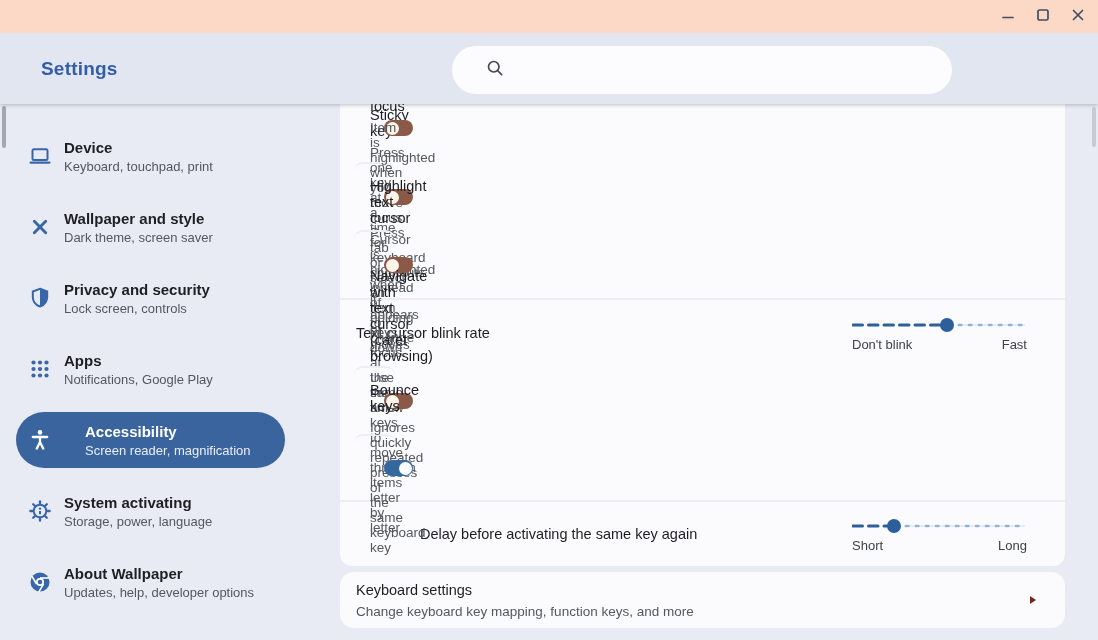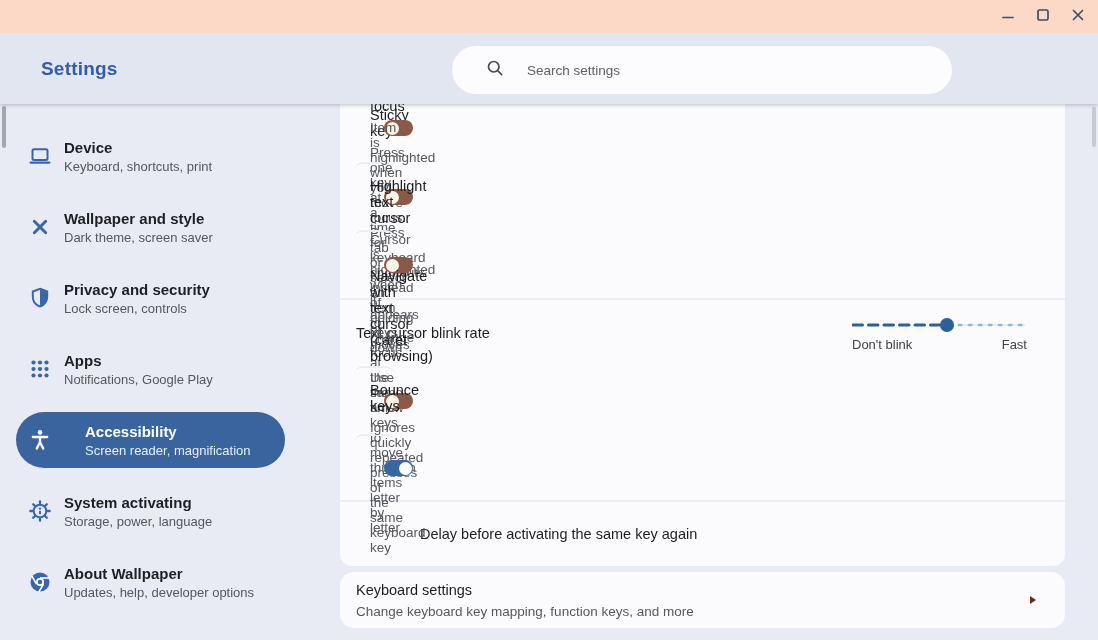--- a/index.html
+++ b/index.html
@@ -115,35 +115,34 @@
 
 <div class="header">
   <div class="app-title">Settings</div>
   <div class="search-pill">
     <span>
       <svg width="20" height="20" viewBox="0 0 24 24" fill="none">
         <circle cx="10.5" cy="10.5" r="6.3" stroke="#464a50" stroke-width="2"></circle>
         <path d="M15.3 15.3L20 20" stroke="#464a50" stroke-width="2" stroke-linecap="round"></path>
       </svg>
     </span>
-    <input class="search-input" type="text" placeholder="Search settings" style="">
   </div>
 </div>
 
 <div class="sidebar">
     <div class="nav-item">
       <span class="nav-icon">
         <svg width="24" height="24" viewBox="0 0 24 24">
           <rect x="4.5" y="5.3" width="15" height="10.6" rx="1.5" fill="none" stroke="#3866a8" stroke-width="2"></rect>
           <path d="M2.6 18.6h18.8" stroke="#3866a8" stroke-width="2.2" stroke-linecap="round"></path>
         </svg>
       </span>
       <span class="nav-text">
         <span class="nav-title">Device</span>
-        <span class="nav-sub">Keyboard, shortcuts, print</span>
+        <span class="nav-sub">Keyboard, touchpad, print</span>
       </span>
     </div>
     <div class="nav-item">
       <span class="nav-icon">
         <svg width="24" height="24" viewBox="0 0 24 24">
           <g stroke="#3866a8" stroke-width="2.9" stroke-linecap="round">
             <path d="M6.3 6.3l11.4 11.4"></path>
             <path d="M17.7 6.3L6.3 17.7"></path>
           </g>
         </svg>
@@ -305,20 +304,32 @@
           <div class="row-sub">Ignores quickly repeated presses of the same keyboard key</div>
         </div>
         <div class="toggle on" role="switch">
           <div class="thumb"></div>
         </div>
       </div>
       <div class="row slider indented" style="height: 66px;">
         <div class="row-text">
           <div class="row-title">Delay before activating the same key again</div>
         </div>
+        <div class="slider-block">
+          <svg width="175" height="18" viewBox="0 0 175 18">
+            <line x1="52" y1="9" x2="173" y2="9" stroke="#dce6f2" stroke-width="1.5"></line>
+            <line x1="54" y1="9" x2="173" y2="9" stroke="#8fb4d9" stroke-width="2.6" stroke-dasharray="2.4 7.6" stroke-linecap="round"></line>
+            <line x1="1" y1="9" x2="42" y2="9" stroke="#2d5f9a" stroke-width="3" stroke-dasharray="9.5 6" stroke-linecap="round"></line>
+            <circle cx="42" cy="9" r="7" fill="#2d5f9a"></circle>
+          </svg>
+          <div class="slider-labels">
+            <span>Short</span>
+            <span>Long</span>
+          </div>
+        </div>
       </div>
     </div>
   <div class="card link-card">
       <div class="row link" style="height: 56px;">
         <div class="row-text">
           <div class="row-title">Keyboard settings</div>
           <div class="row-sub">Change keyboard key mapping, function keys, and more</div>
         </div>
         <span class="link-arrow"></span>
       </div>

